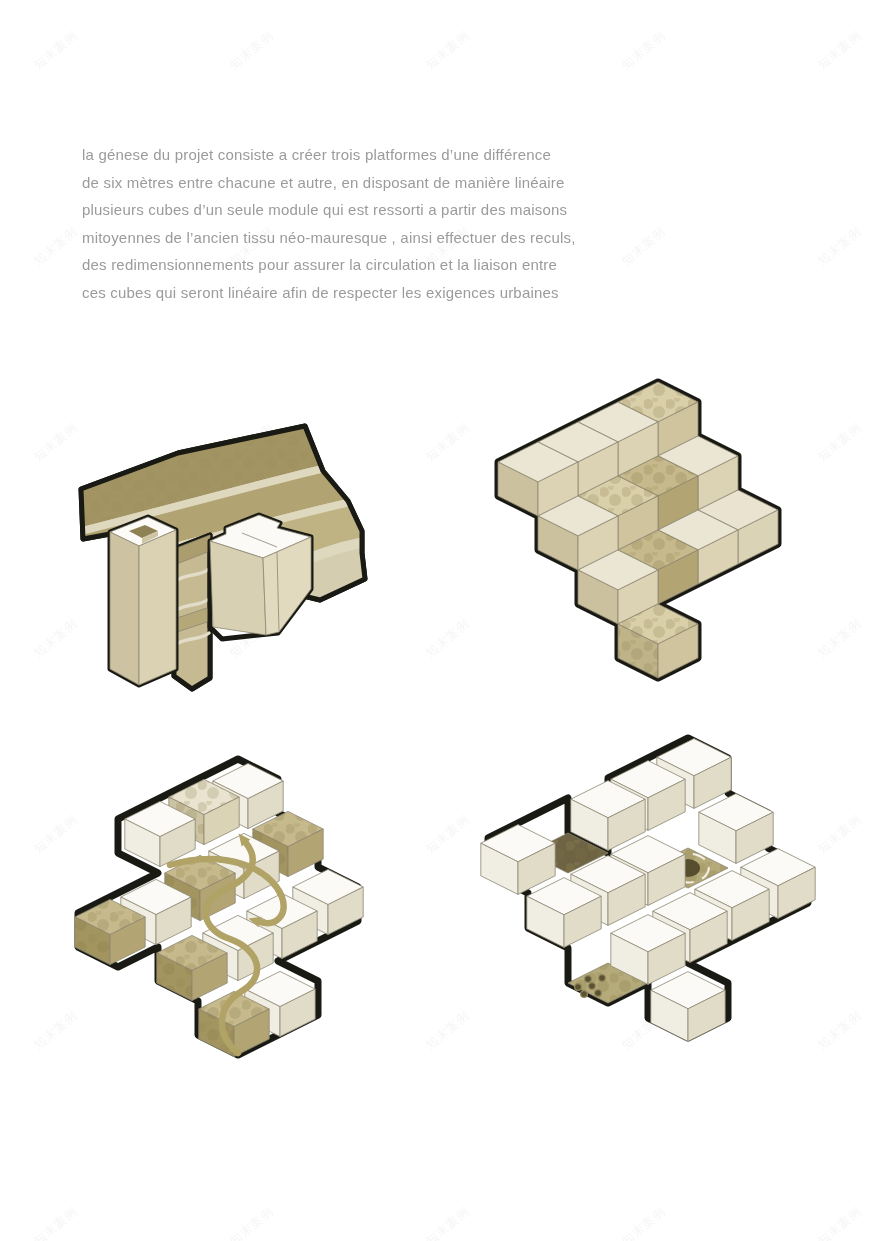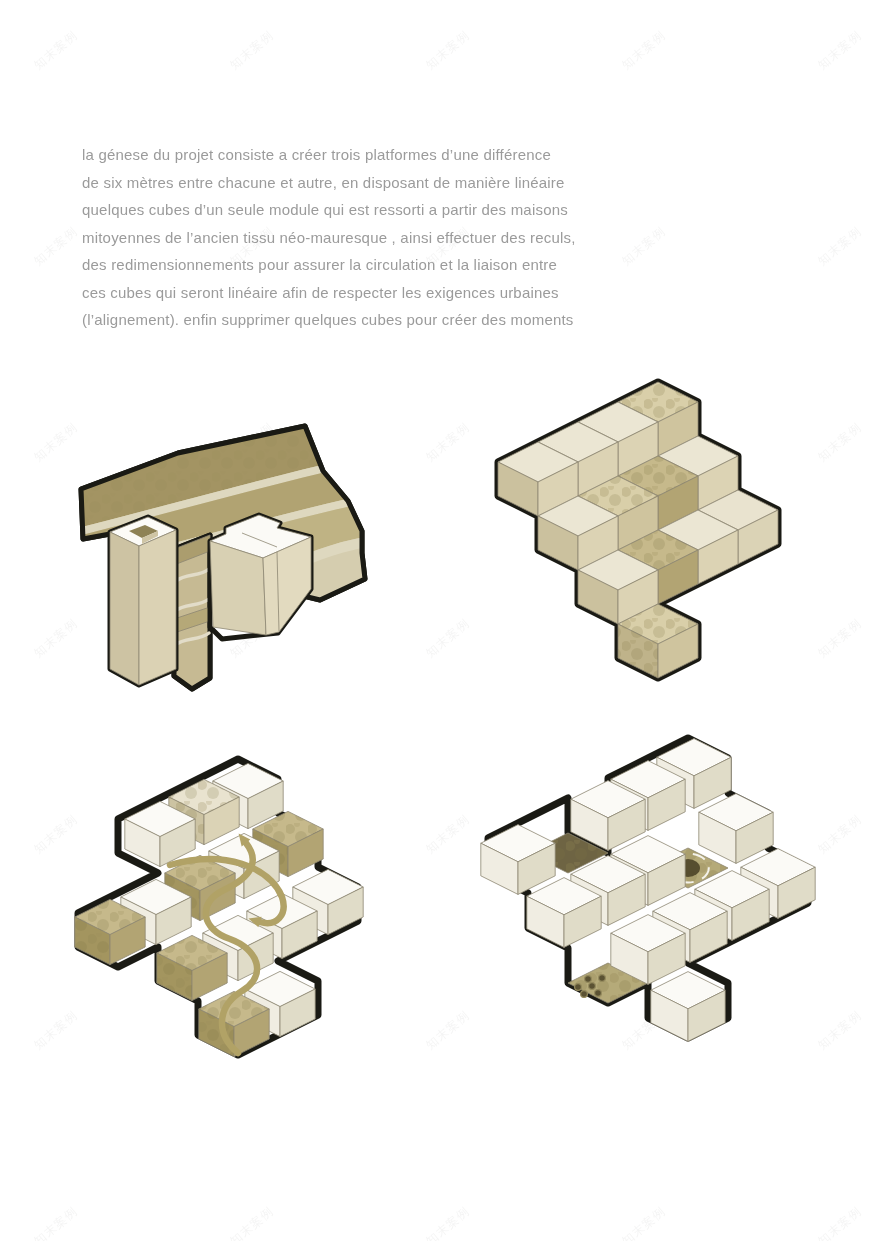--- a/index.html
+++ b/index.html
@@ -77,25 +77,24 @@
       <span class="wm" style="left: 30px; top: 1218px;">知末案例</span>
       <span class="wm" style="left: 226px; top: 1218px;">知末案例</span>
       <span class="wm" style="left: 422px; top: 1218px;">知末案例</span>
       <span class="wm" style="left: 618px; top: 1218px;">知末案例</span>
       <span class="wm" style="left: 814px; top: 1218px;">知末案例</span>
     </div>
 
   <div class="intro">
     <div>la génese du projet consiste a créer trois platformes d’une différence</div>
     <div>de six mètres entre chacune et autre, en disposant de manière linéaire</div>
-    <div>quelques cubes d’un seule module qui est ressorti a partir des maisons</div>
+    <div>plusieurs cubes d’un seule module qui est ressorti a partir des maisons</div>
     <div>mitoyennes de l’ancien tissu néo-mauresque , ainsi effectuer des reculs,</div>
     <div>des redimensionnements pour assurer la circulation et la liaison entre</div>
     <div>ces cubes qui seront linéaire afin de respecter les exigences urbaines</div>
-    <div>(l’alignement). enfin supprimer quelques cubes pour créer des moments</div>
   </div>
 
   <svg class="dg d1" viewBox="0 0 360 330">
     <defs>
       <pattern id="tex" patternUnits="userSpaceOnUse" width="22" height="22">
         <circle cx="4" cy="6" r="5" fill="#8f8352" opacity="0.5"></circle>
         <circle cx="15" cy="14" r="6" fill="#7e7244" opacity="0.4"></circle>
         <circle cx="11" cy="1" r="3" fill="#9a8d5c" opacity="0.45"></circle>
       </pattern>
       <clipPath id="d1mass">

